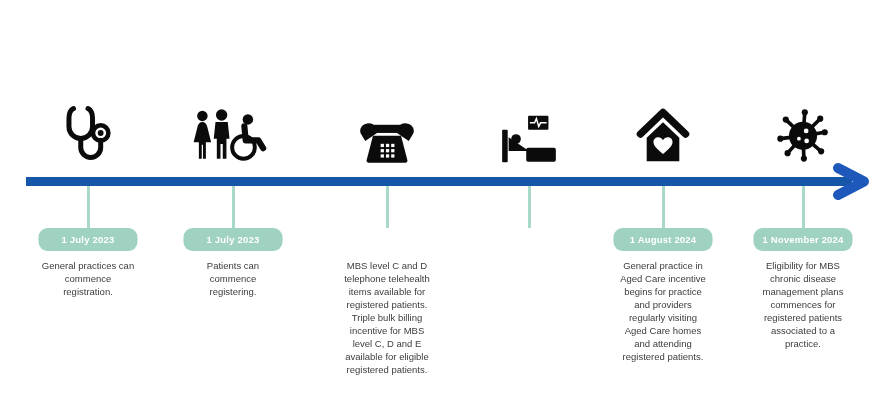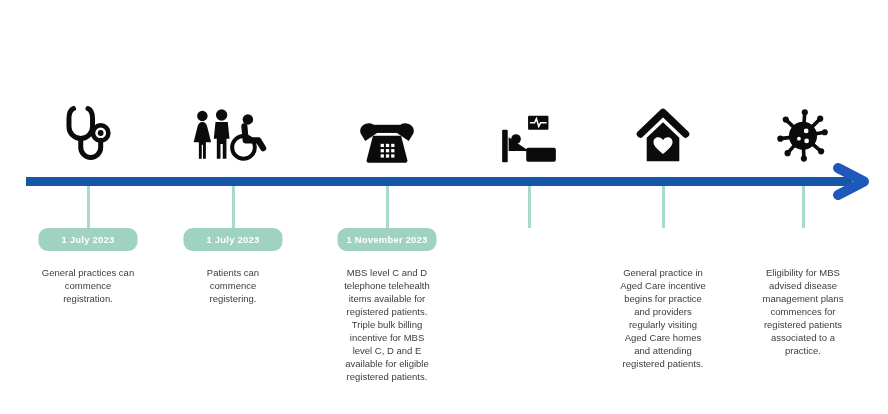--- a/index.html
+++ b/index.html
@@ -66,21 +66,21 @@
     font-size: 9.5px;
     font-weight: bold;
     letter-spacing: .2px;
     display: flex;
     align-items: center;
     justify-content: center;
     border-radius: 9px;
   }
   .desc {
     position: absolute;
-    top: 266px;
+    top: 259px;
     left: 50%;
     transform: translateX(-50%);
     width: 128px;
     text-align: center;
     font-size: 9.5px;
     line-height: 13px;
     color: #3c3c3c;
     white-space: pre-line;
   }
   .ic { fill:#0b0b0b; stroke:none; }
@@ -145,21 +145,20 @@
           <rect x="25" y="31.8" width="3.6" height="3.6"></rect>
             <rect x="30.8" y="31.8" width="3.6" height="3.6"></rect>
             <rect x="36.6" y="31.8" width="3.6" height="3.6"></rect>
           <rect x="25" y="37.6" width="3.6" height="3.6"></rect>
             <rect x="30.8" y="37.6" width="3.6" height="3.6"></rect>
             <rect x="36.6" y="37.6" width="3.6" height="3.6"></rect>
         </g>
       </svg>
     </div>
     <div class="connector"></div>
-    <div class="date-box">1 November 2023</div>
     <div class="desc">MBS level C and D
 telephone telehealth
 items available for
 registered patients.
 Triple bulk billing
 incentive for MBS
 level C, D and E
 available for eligible
 registered patients.</div>
   </div>
@@ -180,20 +179,21 @@
 
   <div class="milestone" style="left:598px">
     <div class="icon-wrap" aria-label="house-heart-icon">
       <svg width="58" height="58" viewBox="0 0 64 64">
         <path class="ic-stroke" stroke-width="8" stroke-linecap="round" stroke-linejoin="round" d="M7 31 L32 7 L57 31"></path>
         <path class="ic" d="M14 35 L32 18 L50 35 V61 H14 Z"></path>
         <path d="M32 53 C25.5 47.5 21.5 44 21.5 39.8 C21.5 36.6 24 34.5 26.7 34.5 C28.8 34.5 31 35.6 32 37.8 C33 35.6 35.2 34.5 37.3 34.5 C40 34.5 42.5 36.6 42.5 39.8 C42.5 44 38.5 47.5 32 53 Z" fill="#ffffff"></path>
       </svg>
     </div>
     <div class="connector"></div>
+    <div class="date-box">1 August 2024</div>
     <div class="desc">General practice in
 Aged Care incentive
 begins for practice
 and providers
 regularly visiting
 Aged Care homes
 and attending
 registered patients.</div>
   </div>
 
@@ -222,22 +222,23 @@
         </g>
         <circle class="ic" cx="32" cy="33" r="15.5"></circle>
         <g fill="#ffffff">
           <circle cx="35.5" cy="27.5" r="2.6"></circle>
           <circle cx="27.5" cy="36" r="2.1"></circle>
           <circle cx="36" cy="38.5" r="2.6"></circle>
         </g>
       </svg>
     </div>
     <div class="connector"></div>
+    <div class="date-box">1 November 2024</div>
     <div class="desc">Eligibility for MBS
-advised disease
+chronic disease
 management plans
 commences for
 registered patients
 associated to a
 practice.</div>
   </div>
 
 </div>
 
 </body></html>

